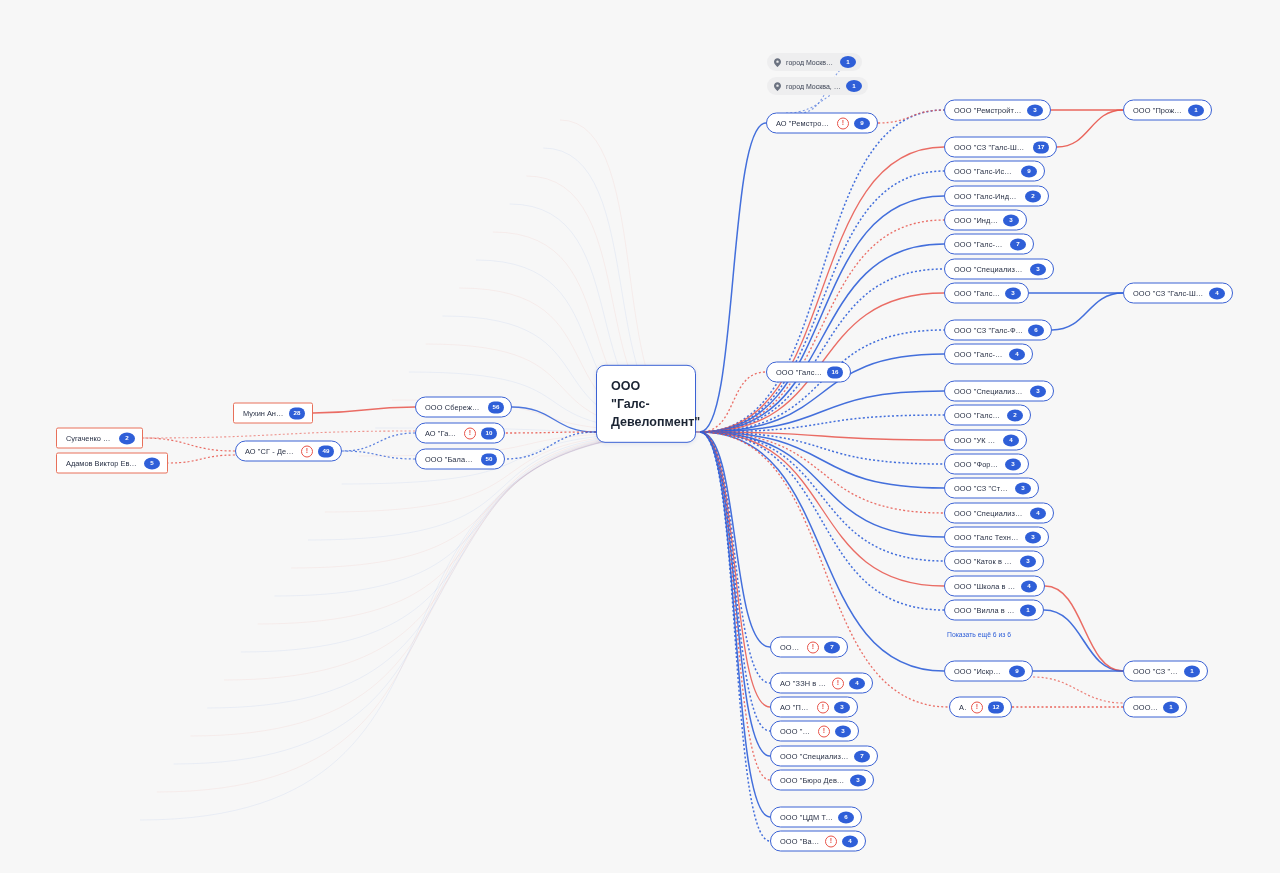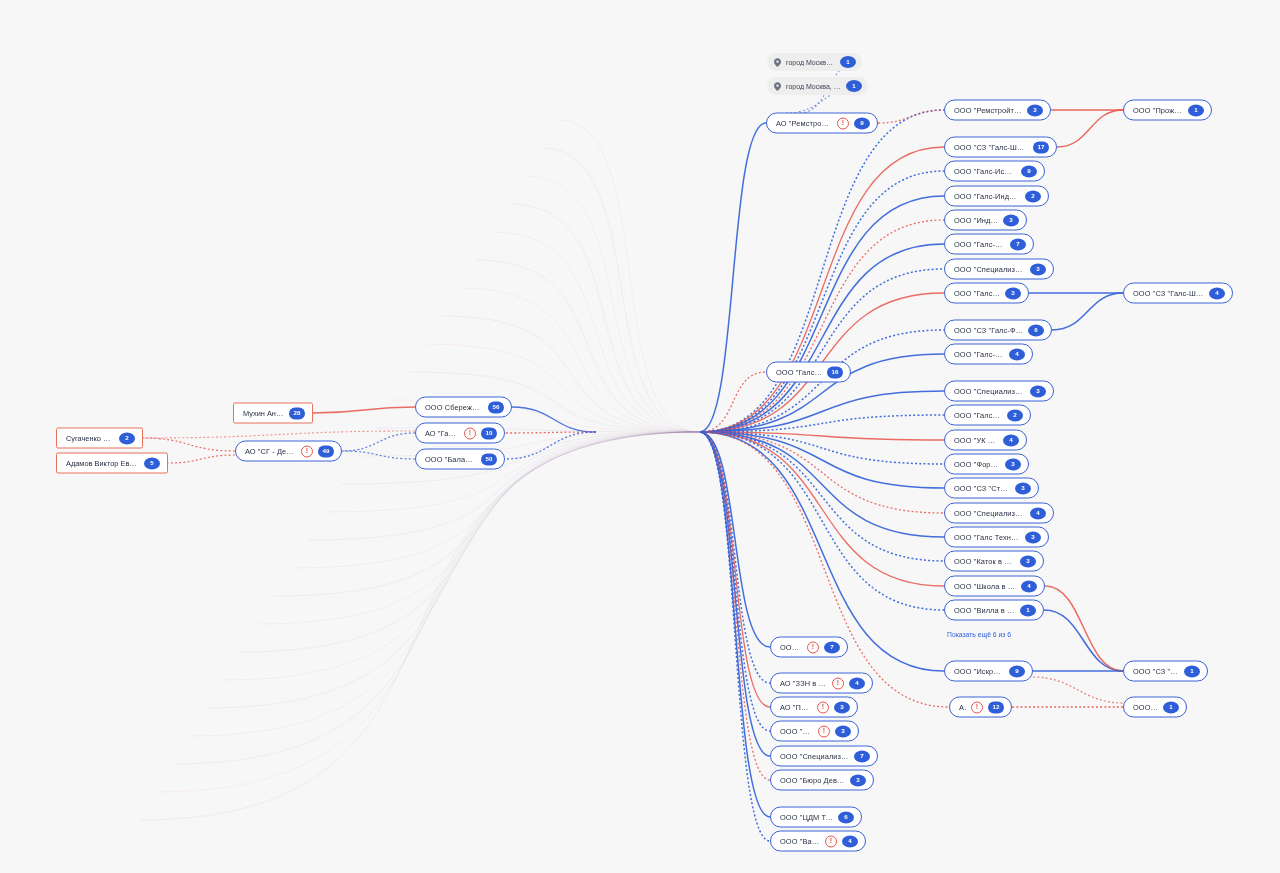--- a/index.html
+++ b/index.html
@@ -372,13 +372,18 @@
         <span class="badge">2</span>
       </div>
       <div class="node person" style="left: 56px; top: 463px; width: 112px;">
         <span class="label">Адамов Виктор Евгеньевич</span>
         <span class="badge">5</span>
       </div>
     </div>
 
   <div class="showmore" style="left:947px;top:634px;">Показать ещё 6 из 6</div>
 
+  <div class="node hub" style="left:596px;top:404px;width:100px;">
+    <div>ООО</div>
+    <div>"Галс-</div>
+    <div>Девелопмент"</div>
+  </div>
 </div>
 
 </body></html>

